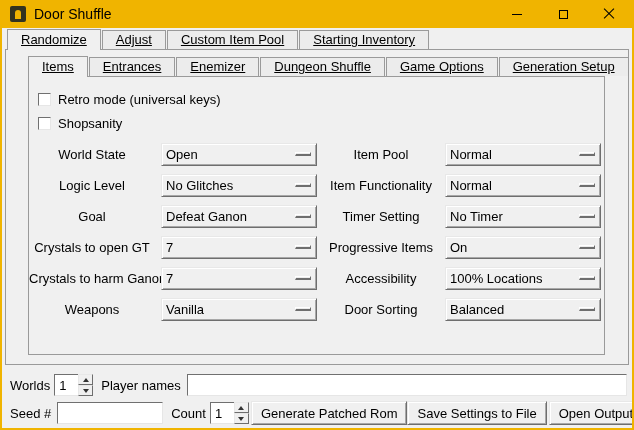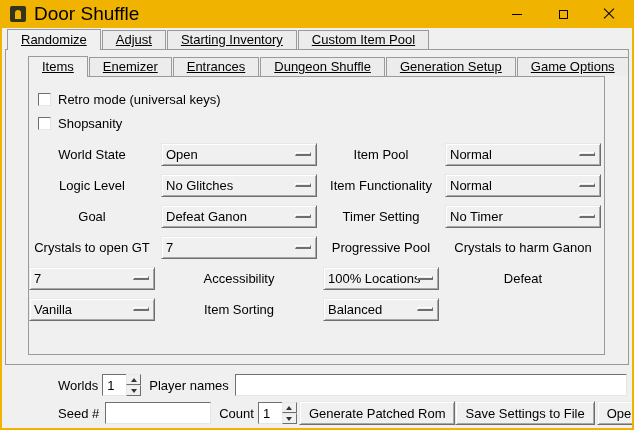--- a/index.html
+++ b/index.html
@@ -5,21 +5,21 @@
   * { box-sizing: border-box; margin: 0; padding: 0; }
   html, body { width: 634px; height: 430px; }
   body { font-family: "Liberation Sans", "DejaVu Sans", sans-serif; font-size: 13px; color: #000; }
 
   .window { width: 634px; height: 430px; background: #f0b400; padding: 0 2px 2px 2px; }
 
   
   .titlebar { height: 28px; display: flex; align-items: center; padding-left: 8px; }
   .app-icon { width: 16px; height: 16px; margin-right: 8px; background: #33331f; border-radius: 2px; position: relative; flex: 0 0 auto; }
   .app-icon::after { content: ""; position: absolute; left: 5px; top: 4px; width: 6px; height: 9px; background: #f0b400; border-radius: 3px 3px 0 0; }
-  .title { font-size: 19px; }
+  .title { font-size: 14px; }
   .win-btns { margin-left: auto; display: flex; height: 100%; }
   .win-btn { width: 46px; height: 100%; display: flex; align-items: center; justify-content: center; cursor: default; }
   .glyph-min { width: 10px; height: 1px; background: #000; }
   .glyph-max { width: 9px; height: 9px; border: 1px solid #000; }
   .glyph-close { position: relative; width: 12px; height: 12px; }
   .glyph-close::before, .glyph-close::after { content: ""; position: absolute; left: -1px; top: 5px; width: 14px; height: 1px; background: #000; }
   .glyph-close::before { transform: rotate(45deg); }
   .glyph-close::after { transform: rotate(-45deg); }
 
   
@@ -47,21 +47,21 @@
   .dropdown { height: 23px; position: relative; text-align: left; line-height: 21px; background: #f0f0f0;
               border: 1px solid; border-color: #e8e8e8 #6e6e6e #6e6e6e #e8e8e8;
               box-shadow: inset 1px 1px 0 #fff, inset -1px -1px 0 #a8a8a8;
               padding-right: 20px; padding-left: 4px; cursor: default; white-space: nowrap; }
   .dd-ind { position: absolute; right: 5px; top: 8px; width: 16px; height: 4px; background: #ececec;
             border-top: 1px solid #fff; border-left: 1px solid #fff;
             border-right: 1px solid #6e6e6e; border-bottom: 2px solid #6e6e6e; }
 
   
   .bottom { padding: 9px 5px 0 8px; }
-  .brow { display: flex; align-items: center; margin-left: 48px; }
+  .brow { display: flex; align-items: center; }
   .brow + .brow { margin-top: 5px; }
   .lbl { white-space: nowrap; }
   .entry { background: #fff; border: 1px solid; border-color: #707070 #e6e6e6 #e6e6e6 #707070;
            height: 22px; font: inherit; padding: 0 4px; outline: none; }
   .spin { display: flex; height: 22px; margin-left: 4px; }
   .spin .entry { width: 24px; border-right: none; }
   .spin-btns { display: flex; flex-direction: column; width: 15px; }
   .spin-btn { flex: 1; display: flex; align-items: center; justify-content: center; background: #f0f0f0;
               border: 1px solid; border-color: #e8e8e8 #6e6e6e #6e6e6e #e8e8e8; cursor: default; }
   .tri-up { width: 0; height: 0; border-left: 3px solid transparent; border-right: 3px solid transparent; border-bottom: 4px solid #333; }
@@ -90,33 +90,33 @@
           <span class="glyph-close"></span>
         </div>
     </div>
   </div>
 
   <div class="content">
 
     <div class="tabbar main-tabbar">
       <div class="tab selected">Randomize</div>
       <div class="tab">Adjust</div>
+      <div class="tab">Custom Item Pool</div>
       <div class="tab">Starting Inventory</div>
-      <div class="tab">Custom Item Pool</div>
     </div>
 
     <div class="outer-pane">
 
       <div class="tabbar sub-tabbar">
         <div class="tab selected">Items</div>
+        <div class="tab">Entrances</div>
         <div class="tab">Enemizer</div>
-        <div class="tab">Entrances</div>
         <div class="tab">Dungeon Shuffle</div>
+        <div class="tab">Game Options</div>
         <div class="tab">Generation Setup</div>
-        <div class="tab">Game Options</div>
       </div>
 
       <div class="inner-pane">
 
         <div class="checks">
           <div class="check-row">
             <span class="checkbox"></span>
             <span>Retro mode (universal keys)</span>
           </div>
           <div class="check-row">
@@ -137,30 +137,31 @@
           <div class="opt-label">Item Functionality</div>
           <div class="dropdown"><span>Normal</span><span class="dd-ind"></span></div>
 
           <div class="opt-label">Goal</div>
           <div class="dropdown"><span>Defeat Ganon</span><span class="dd-ind"></span></div>
           <div class="opt-label">Timer Setting</div>
           <div class="dropdown"><span>No Timer</span><span class="dd-ind"></span></div>
 
           <div class="opt-label">Crystals to open GT</div>
           <div class="dropdown"><span>7</span><span class="dd-ind"></span></div>
-          <div class="opt-label">Progressive Pool</div>
+          <div class="opt-label">Progressive Items</div>
+          <div class="dropdown"><span>On</span><span class="dd-ind"></span></div>
 
           <div class="opt-label">Crystals to harm Ganon</div>
           <div class="dropdown"><span>7</span><span class="dd-ind"></span></div>
           <div class="opt-label">Accessibility</div>
           <div class="dropdown"><span>100% Locations</span><span class="dd-ind"></span></div>
 
-          <div class="opt-label">Defeat</div>
+          <div class="opt-label">Weapons</div>
           <div class="dropdown"><span>Vanilla</span><span class="dd-ind"></span></div>
-          <div class="opt-label">Item Sorting</div>
+          <div class="opt-label">Door Sorting</div>
           <div class="dropdown"><span>Balanced</span><span class="dd-ind"></span></div>
 
         </div>
       </div>
     </div>
 
     <div class="bottom">
 
       <div class="brow">
         <span class="lbl">Worlds</span>

